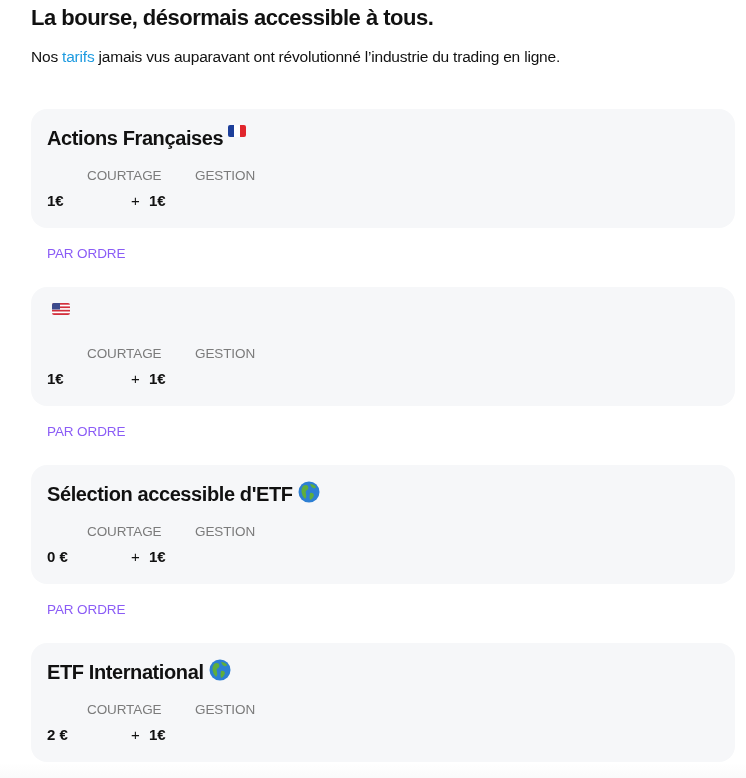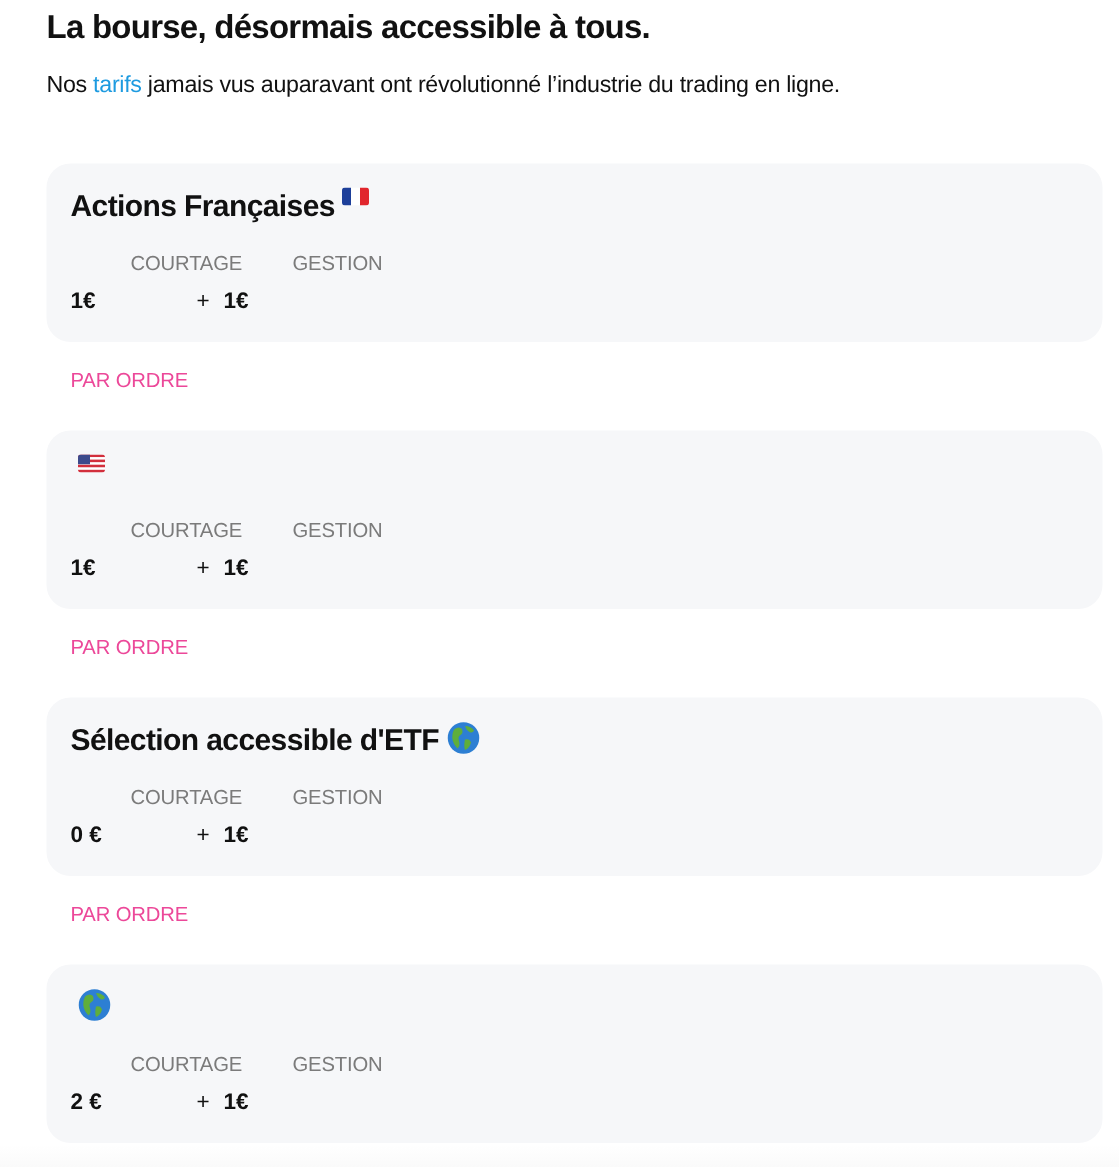--- a/index.html
+++ b/index.html
@@ -113,21 +113,21 @@
     }
     .value-gestion {
       position: absolute;
       left: 102px;
       top: 0;
     }
     .par-ordre {
       position: absolute;
       left: 47px;
       font-size: 13.5px;
-      color: #ec4899;
+      color: #8b5cf6;
       white-space: nowrap;
       letter-spacing: -0.1px;
       line-height: 16px;
     }
     .bottom-fade {
       position: absolute;
       left: 0;
       top: 763px;
       width: 746px;
       height: 15px;
@@ -217,20 +217,21 @@
     <div class="value-row">
       <span class="value-courtage">0 €</span>
       <span class="value-plus">+</span>
       <span class="value-gestion">1€</span>
     </div>
   </div>
   <div class="par-ordre" style="top:602px;">PAR ORDRE</div>
 
   <div class="card" style="top:643px;">
     <div class="card-title">
+      <span>ETF International</span>
       <span class="emoji">
         <svg width="22" height="22" viewBox="0 0 22 22">
           <circle cx="11" cy="11" r="10.5" fill="#2d7fd3"></circle>
           <path d="M5 5 Q8 3 10 5 Q11 8 9 9 Q7 10 8 13 Q9 16 7 18 Q4 15 3.5 11 Q3.5 7 5 5 Z" fill="#5fae3c"></path>
           <path d="M12 3 Q16 3 18 6 Q17 8 15 7 Q13 6 12 3 Z" fill="#5fae3c"></path>
           <path d="M12 12 Q15 11 16 14 Q15 18 12 19 Q11 16 12 12 Z" fill="#5fae3c"></path>
         </svg>
       </span>
     </div>
     <div class="label-row">

